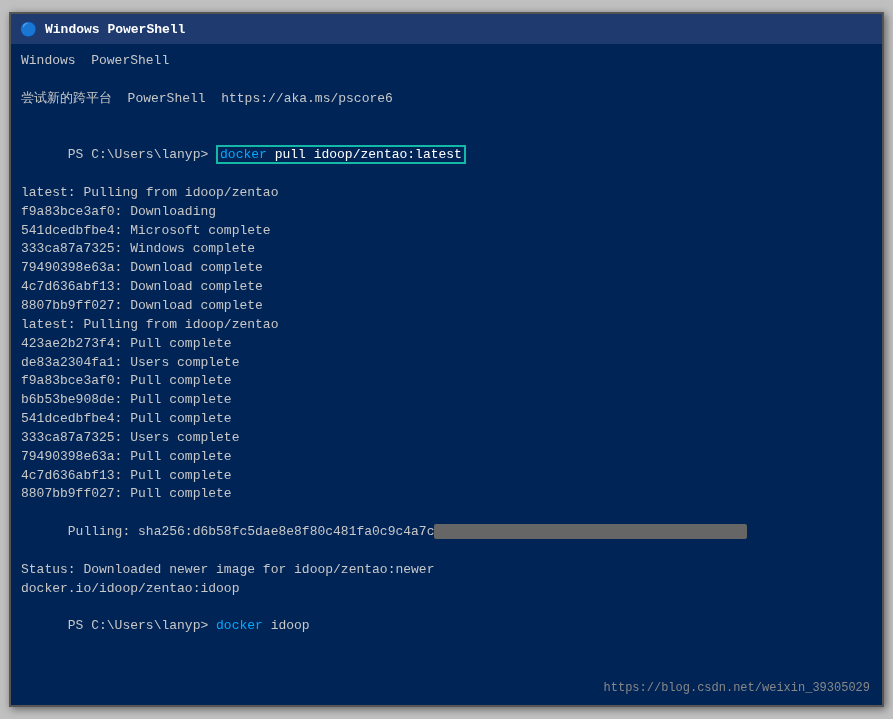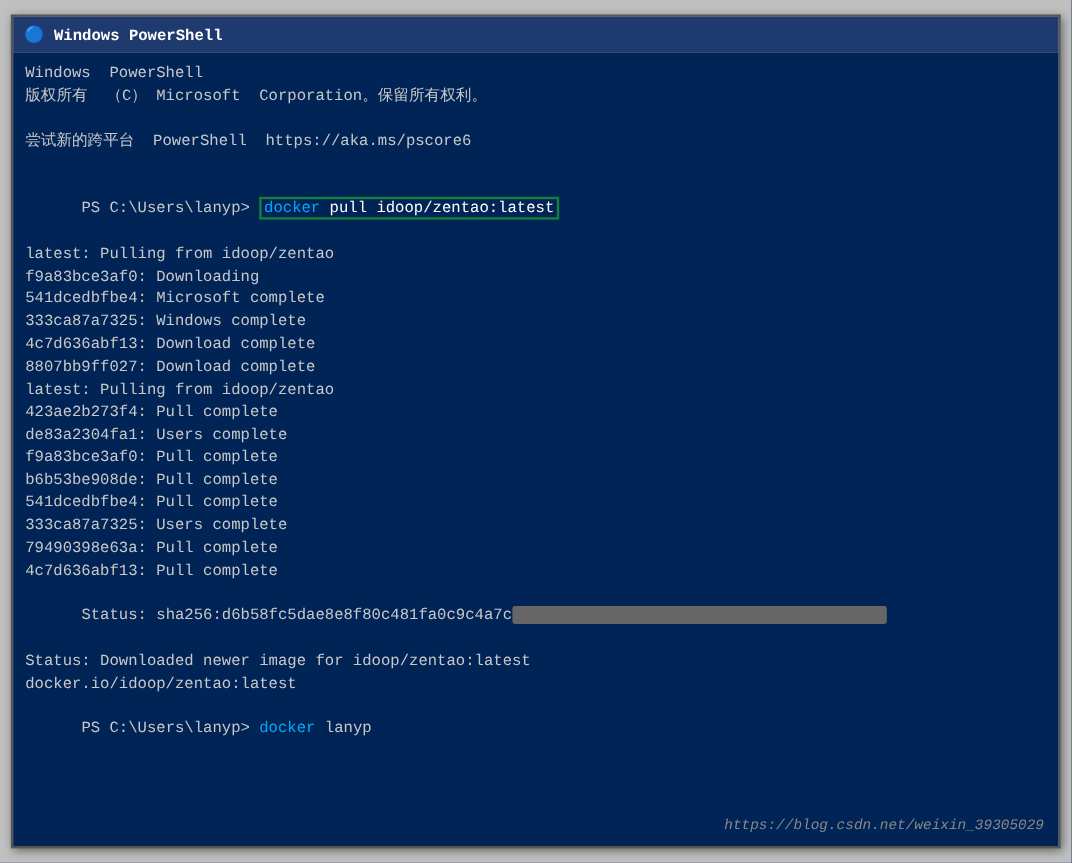--- a/index.html
+++ b/index.html
@@ -47,85 +47,85 @@
       font-size: 13px;
       line-height: 1.45;
       overflow: hidden;
       position: relative;
     }
     .line {
       white-space: pre;
     }
     .highlight-box {
       display: inline;
-      border: 2px solid #15803d;
+      border: 2px solid #14b8a6;
       padding: 0 2px;
     }
     .cmd-text {
       color: #ffffff;
     }
     .docker-keyword {
       color: #00aaff;
     }
     .blurred {
       background: #666;
       color: #666;
       border-radius: 2px;
       user-select: none;
     }
     .footer-url {
       position: absolute;
       bottom: 8px;
       right: 12px;
       color: #888;
       font-size: 12px;
-      font-style: italic;
     }
   </style>
 </head>
 <body>
 
 <div class="window">
   <div class="title-bar">
     <span class="title-bar-icon">🔵</span>
     <span>Windows PowerShell</span>
   </div>
   <div class="terminal">
 
     <div class="line">Windows  PowerShell</div>
-    <div class="line">版权所有  （C） Microsoft  Corporation。保留所有权利。</div>
     <div class="line">&nbsp;</div>
     <div class="line">尝试新的跨平台  PowerShell  https://aka.ms/pscore6</div>
     <div class="line">&nbsp;</div>
 
     <div class="line">
       <span>PS C:\Users\lanyp&gt; </span><span class="highlight-box"><span class="docker-keyword">docker</span><span class="cmd-text"> pull idoop/zentao:latest</span></span>
     </div>
 
     <div class="line">latest: Pulling from idoop/zentao</div>
     <div class="line">f9a83bce3af0: Downloading</div>
     <div class="line">541dcedbfbe4: Microsoft complete</div>
     <div class="line">333ca87a7325: Windows complete</div>
+    <div class="line">79490398e63a: Download complete</div>
     <div class="line">4c7d636abf13: Download complete</div>
     <div class="line">8807bb9ff027: Download complete</div>
     <div class="line">latest: Pulling from idoop/zentao</div>
     <div class="line">423ae2b273f4: Pull complete</div>
     <div class="line">de83a2304fa1: Users complete</div>
     <div class="line">f9a83bce3af0: Pull complete</div>
     <div class="line">b6b53be908de: Pull complete</div>
     <div class="line">541dcedbfbe4: Pull complete</div>
     <div class="line">333ca87a7325: Users complete</div>
     <div class="line">79490398e63a: Pull complete</div>
     <div class="line">4c7d636abf13: Pull complete</div>
+    <div class="line">8807bb9ff027: Pull complete</div>
 
     <div class="line">
-      <span>Status: sha256:d6b58fc5dae8e8f80c481fa0c9c4a7c</span><span class="blurred">&nbsp;&nbsp;&nbsp;&nbsp;&nbsp;&nbsp;&nbsp;&nbsp;&nbsp;&nbsp;&nbsp;&nbsp;&nbsp;&nbsp;&nbsp;&nbsp;&nbsp;&nbsp;&nbsp;&nbsp;&nbsp;&nbsp;&nbsp;&nbsp;&nbsp;&nbsp;&nbsp;&nbsp;&nbsp;&nbsp;&nbsp;&nbsp;&nbsp;&nbsp;&nbsp;&nbsp;&nbsp;&nbsp;&nbsp;&nbsp;</span>
+      <span>Pulling: sha256:d6b58fc5dae8e8f80c481fa0c9c4a7c</span><span class="blurred">&nbsp;&nbsp;&nbsp;&nbsp;&nbsp;&nbsp;&nbsp;&nbsp;&nbsp;&nbsp;&nbsp;&nbsp;&nbsp;&nbsp;&nbsp;&nbsp;&nbsp;&nbsp;&nbsp;&nbsp;&nbsp;&nbsp;&nbsp;&nbsp;&nbsp;&nbsp;&nbsp;&nbsp;&nbsp;&nbsp;&nbsp;&nbsp;&nbsp;&nbsp;&nbsp;&nbsp;&nbsp;&nbsp;&nbsp;&nbsp;</span>
     </div>
-    <div class="line">Status: Downloaded newer image for idoop/zentao:latest</div>
-    <div class="line">docker.io/idoop/zentao:latest</div>
+    <div class="line">Status: Downloaded newer image for idoop/zentao:newer</div>
+    <div class="line">docker.io/idoop/zentao:idoop</div>
 
     <div class="line">
-      <span>PS C:\Users\lanyp&gt; </span><span class="docker-keyword">docker</span><span> lanyp</span>
+      <span>PS C:\Users\lanyp&gt; </span><span class="docker-keyword">docker</span><span> idoop</span>
     </div>
 
     <div class="footer-url">https://blog.csdn.net/weixin_39305029</div>
   </div>
 </div>
 
 </body></html>

